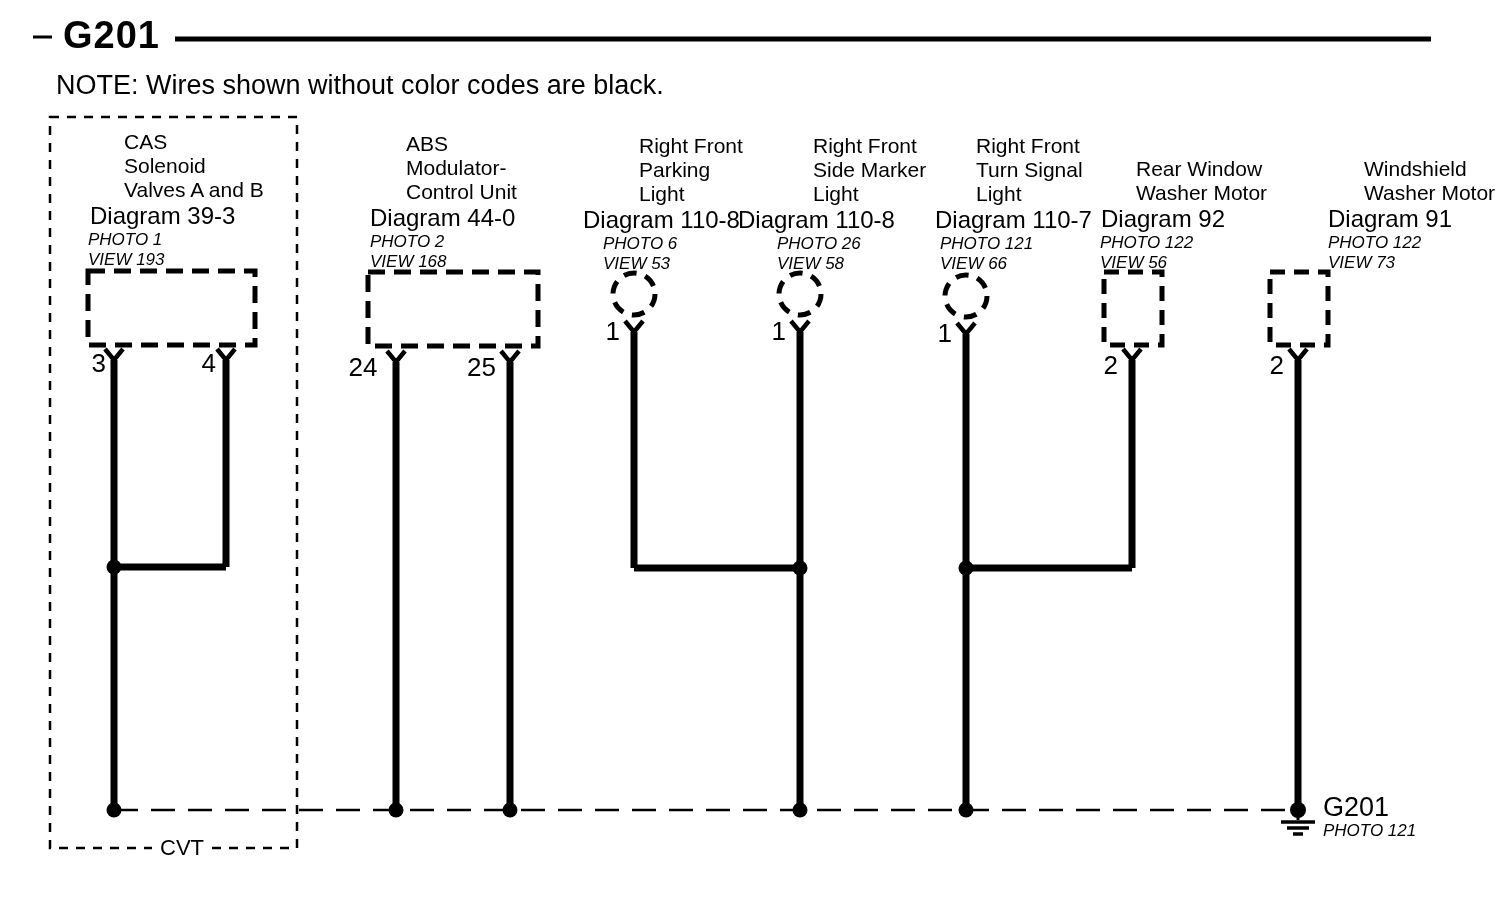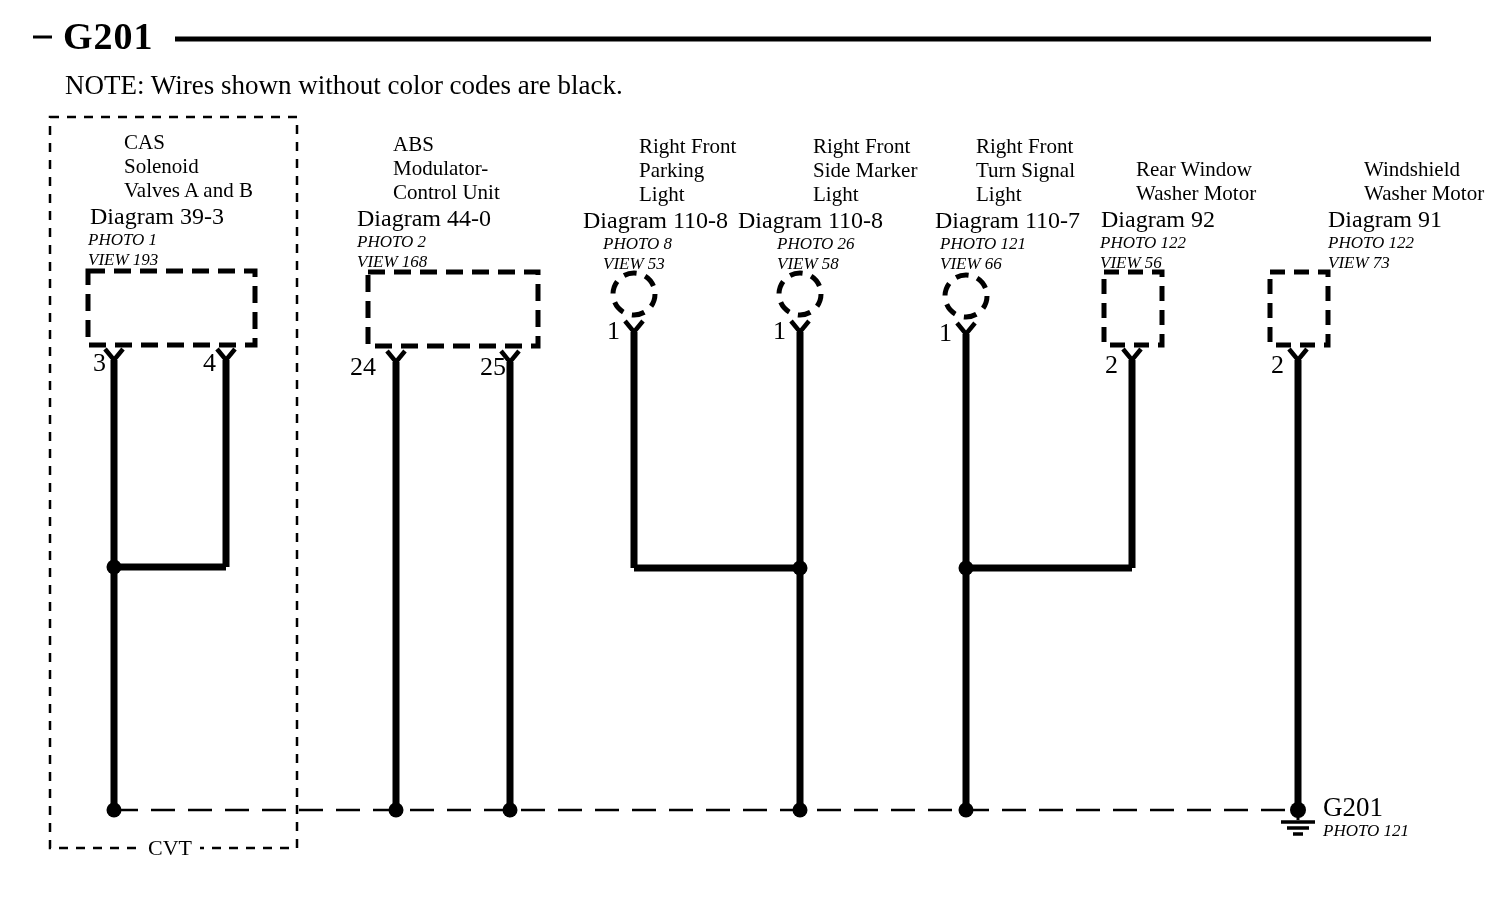--- a/index.html
+++ b/index.html
@@ -1,27 +1,27 @@
 <!DOCTYPE html>
 <html><head>
 <meta charset="utf-8">
 <style>
   html,body { margin:0; padding:0; background:#fff; }
   .stage {
     position:relative; width:1504px; height:900px; background:#ffffff;
-    font-family:Liberation Serif, serif; color:#000; overflow:hidden;
+    font-family:Liberation Sans, sans-serif; color:#000; overflow:hidden;
   }
   .abs { position:absolute; white-space:nowrap; }
   .title { font-size:38px; font-weight:bold; letter-spacing:1px; }
   .note { font-size:27px; }
   .comp .nm { font-size:21px; line-height:24px;margin-left:36px; }
   .comp .dg { font-size:24px; line-height:28px; }
   .comp .pv { font-size:17px; line-height:20px; font-style:italic; }
   .pin { font-size:26px; text-align:right; }
-  .cvt-label { font-size:22px; background:#fff; padding:0 8px; }
+  .cvt-label { font-size:22px; background:#fff; padding:0 8px;margin-left:12px; }
   .gnd-label { font-size:27px; }
   .gnd-photo { font-size:17px; font-style:italic; }
   svg.wires { position:absolute; left:0; top:0; }
   svg .st { stroke:#000; fill:none; }
 </style>
 </head>
 <body>
 
 <div class="stage">
 
@@ -78,46 +78,46 @@
 
     <g>
       <line class="st" x1="1298" y1="810" x2="1298" y2="820" stroke-width="3"></line>
       <line class="st" x1="1281" y1="822" x2="1315" y2="822" stroke-width="3.5"></line>
       <line class="st" x1="1287" y1="828" x2="1309" y2="828" stroke-width="3.5"></line>
       <line class="st" x1="1293" y1="834" x2="1303" y2="834" stroke-width="3.5"></line>
     </g>
   </svg>
 
   <div class="abs title" style="left:63px; top:14px;">G201</div>
-  <div class="abs note" style="left:65px; top:70px;">NOTE: Wires shown without color codes are black.</div>
+  <div class="abs note" style="left:56px; top:70px;">NOTE: Wires shown without color codes are black.</div>
 
   <div class="abs comp" style="left:88px; top:130px;">
     <div class="nm">CAS</div>
     <div class="nm">Solenoid</div>
     <div class="nm">Valves A and B</div>
     <div class="dg" style="margin-left:2px;">Diagram 39-3</div>
     <div class="pv">PHOTO 1</div>
     <div class="pv">VIEW 193</div>
   </div>
 
-  <div class="abs comp" style="left:357px; top:132px;">
+  <div class="abs comp" style="left:370px; top:132px;">
     <div class="nm">ABS</div>
     <div class="nm">Modulator-</div>
     <div class="nm">Control Unit</div>
     <div class="dg">Diagram 44-0</div>
     <div class="pv">PHOTO 2</div>
     <div class="pv">VIEW 168</div>
   </div>
 
   <div class="abs comp" style="left:603px; top:134px;">
     <div class="nm">Right Front</div>
     <div class="nm">Parking</div>
     <div class="nm">Light</div>
     <div class="dg" style="margin-left:-20px;">Diagram 110-8</div>
-    <div class="pv">PHOTO 8</div>
+    <div class="pv">PHOTO 6</div>
     <div class="pv">VIEW 53</div>
   </div>
 
   <div class="abs comp" style="left:777px; top:134px;">
     <div class="nm">Right Front</div>
     <div class="nm">Side Marker</div>
     <div class="nm">Light</div>
     <div class="dg" style="margin-left:-39px;">Diagram 110-8</div>
     <div class="pv">PHOTO 26</div>
     <div class="pv">VIEW 58</div>
@@ -144,21 +144,21 @@
     <div class="nm">Windshield</div>
     <div class="nm">Washer Motor</div>
     <div class="dg">Diagram 91</div>
     <div class="pv">PHOTO 122</div>
     <div class="pv">VIEW 73</div>
   </div>
 
   <div class="abs pin" style="left:72px;   top:348px; width:34px;">3</div>
   <div class="abs pin" style="left:182px;  top:348px; width:34px;">4</div>
   <div class="abs pin" style="left:344px;  top:352px; width:38px;text-align:center;">24</div>
-  <div class="abs pin" style="left:468px;  top:352px; width:38px;">25</div>
+  <div class="abs pin" style="left:458px;  top:352px; width:38px;">25</div>
   <div class="abs pin" style="left:596px;  top:316px; width:24px;">1</div>
   <div class="abs pin" style="left:762px;  top:316px; width:24px;">1</div>
   <div class="abs pin" style="left:928px;  top:318px; width:24px;">1</div>
   <div class="abs pin" style="left:1092px; top:350px; width:26px;">2</div>
   <div class="abs pin" style="left:1258px; top:350px; width:26px;">2</div>
 
   <div class="abs cvt-label" style="left:140px; top:835px;">CVT</div>
 
   <div class="abs gnd-label" style="left:1323px; top:792px;">G201</div>
   <div class="abs gnd-photo" style="left:1323px; top:821px;">PHOTO 121</div>

